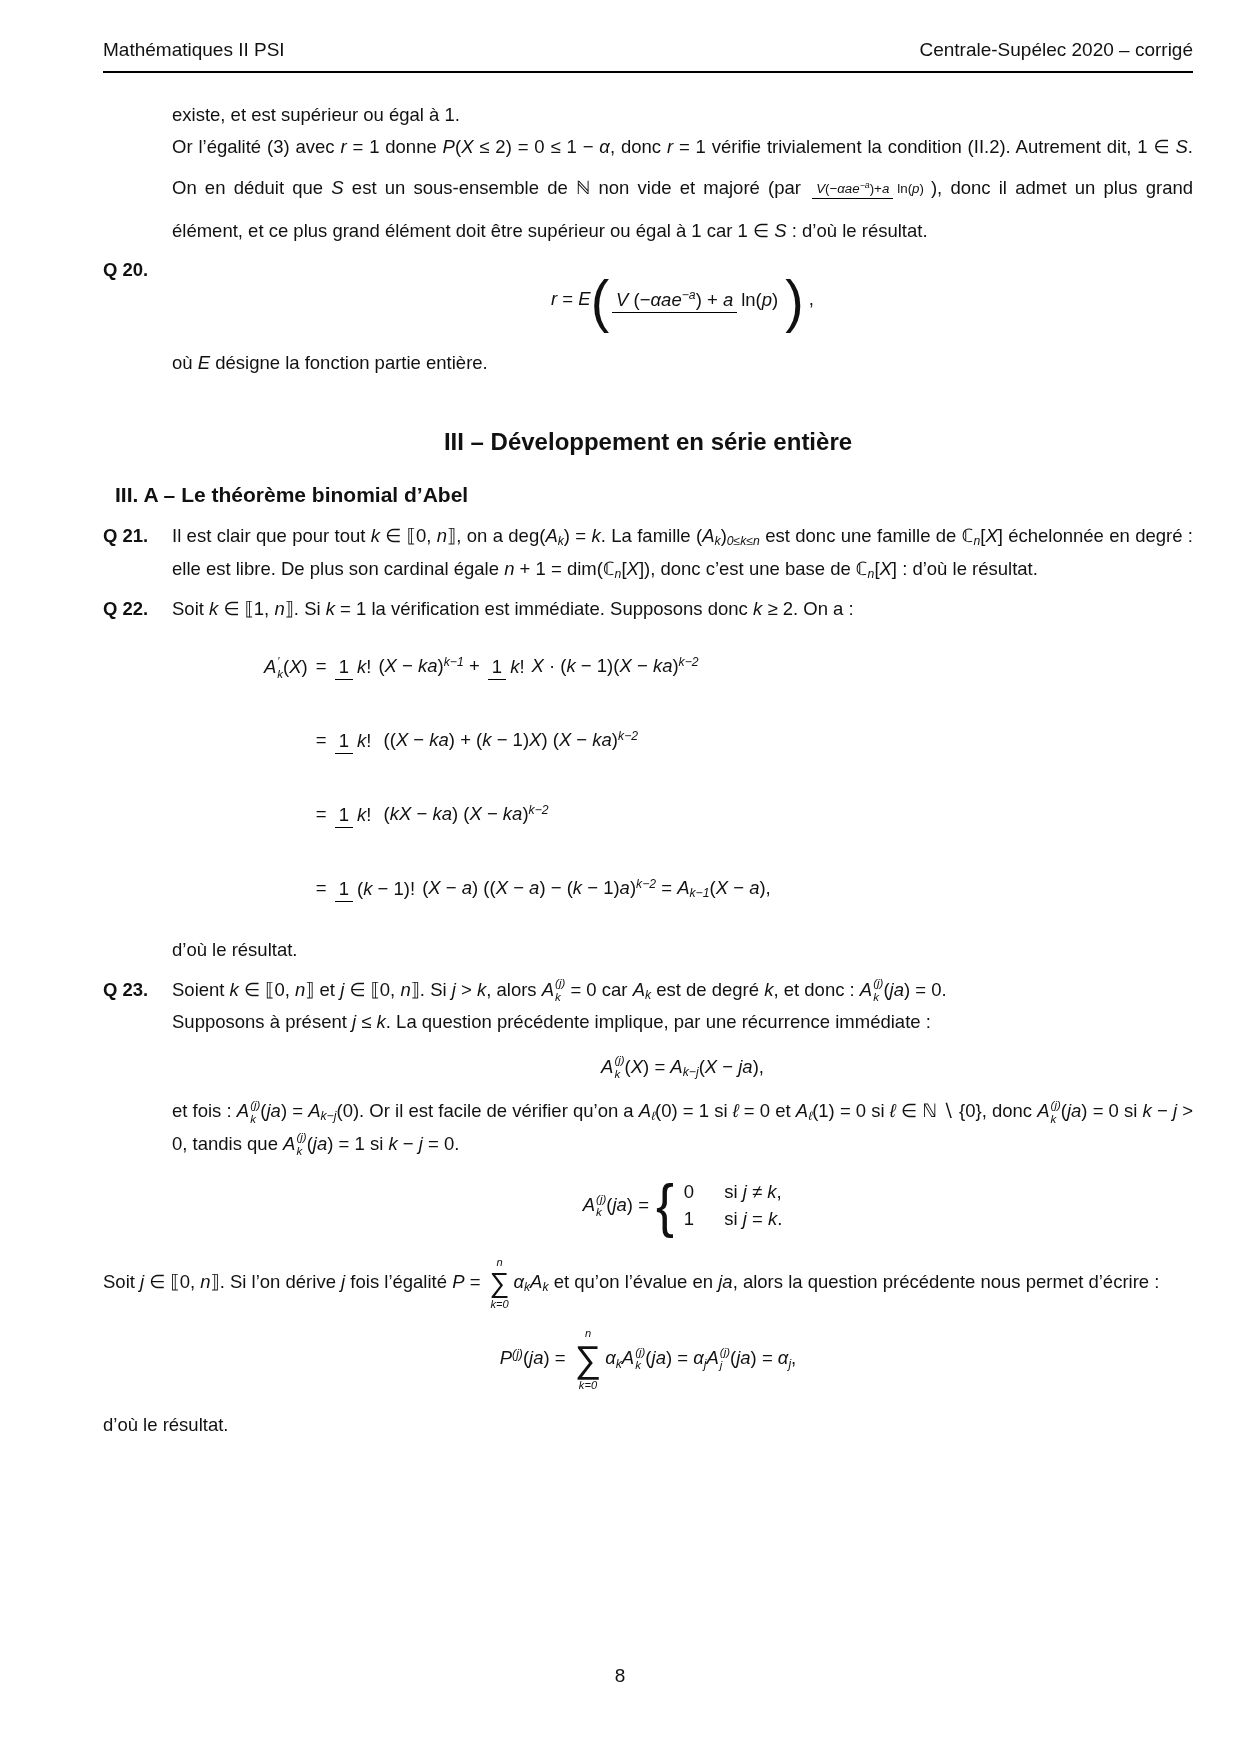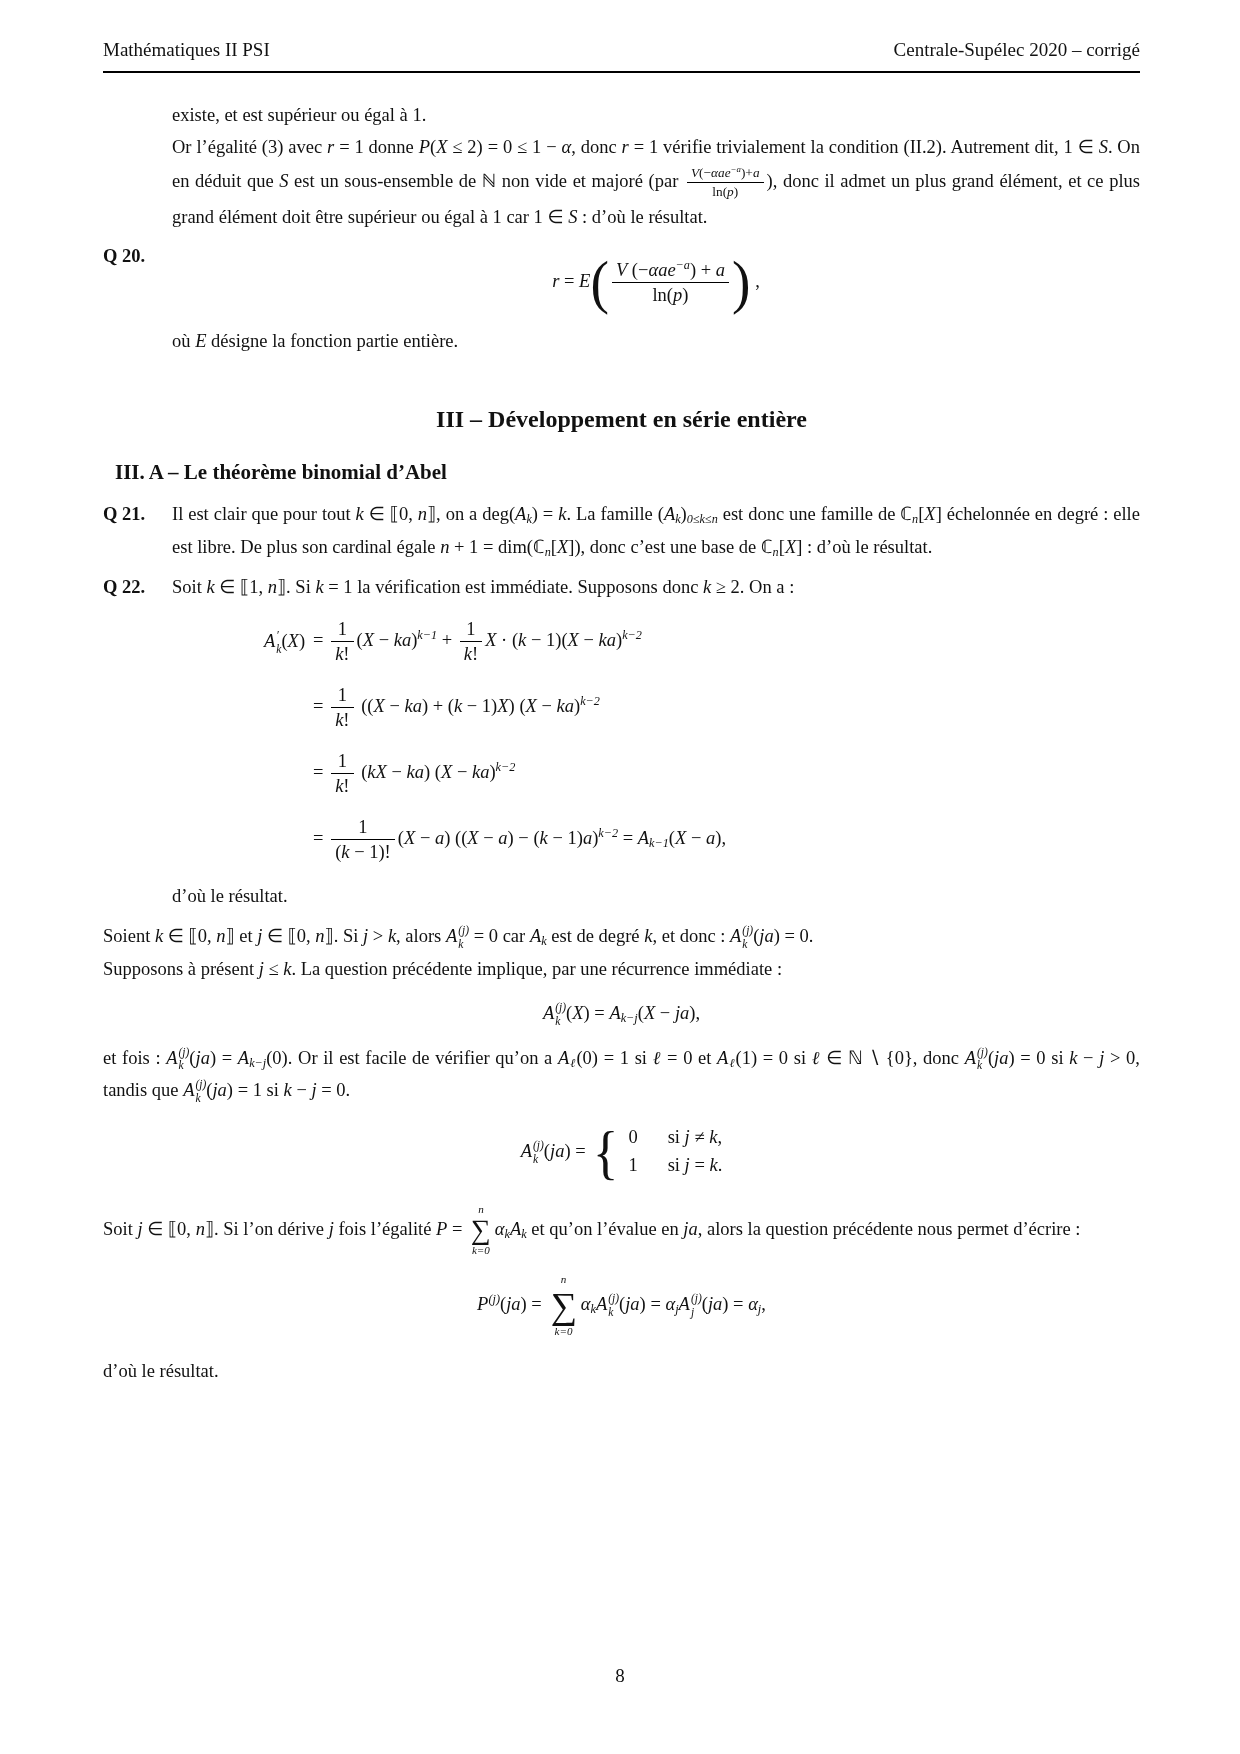--- a/index.html
+++ b/index.html
@@ -1,40 +1,40 @@
 <!DOCTYPE html>
 <html><head>
 <meta charset="utf-8">
 <style>
   html,body{margin:0;padding:0;background:#e8e8e8;}
   .page{
     width:1240px;height:1754px;background:#ffffff;color:#111;
-    font-family:Liberation Serif, serif;
+    font-family:Liberation Sans, sans-serif;
     font-size:18.5px;line-height:1.76;
-    box-sizing:border-box;padding:38px 100px 0 103px;
+    box-sizing:border-box;padding:38px 47px 0 103px;
     position:relative;overflow:hidden;margin:0 auto;
   }
   
   .hdr{display:flex;justify-content:space-between;font-size:19px;line-height:1.25;}
   .rule{border-bottom:2px solid #000;margin-top:9px;}
   main{margin-top:26px;}
   p{margin:0;}
   .just{text-align:justify;}
   .indented{margin-left:69px;}
   
   .q{display:flex;margin-top:7px;}
   .qlabel{flex:0 0 69px;font-weight:bold;}
   .qbody{flex:1;min-width:0;}
   
   .m{font-style:italic;}
   .r{font-style:normal;}
   .sup{font-size:0.66em;vertical-align:0.55em;font-style:italic;}
   .sub{font-size:0.66em;vertical-align:-0.25em;font-style:italic;}
-  .frac{display:inline-flex;flex-direction:column;align-items:stretch;text-align:center;
-        vertical-align:middle;line-height:1.3;margin:0 3px;}
+  .frac{display:inline-flex;flex-direction:row;align-items:stretch;text-align:center;
+        vertical-align:middle;line-height:1.3;margin:16px 3px;}
   .frac .fn{border-bottom:1.3px solid #000;padding:0 4px;display:block;}
   .frac .fd{padding:0 4px;display:block;}
   .frac.small{font-size:0.72em;line-height:1.35;}
   .ss{display:inline-flex;flex-direction:column;align-items:flex-start;vertical-align:middle;
       font-size:0.62em;line-height:1.2;font-style:italic;margin-left:1px;}
   .sum{display:inline-flex;flex-direction:column;align-items:center;vertical-align:middle;
        line-height:1;margin:0 4px;}
   .sum .up,.sum .dn{font-size:0.6em;font-style:italic;}
   .sum .up{margin-bottom:2px;}
   .sum .dn{margin-top:2px;}
@@ -132,20 +132,21 @@
           <span class="rhs"><span class="r">= </span><span class="frac">
                 <span class="fn"><span class="r">1</span></span>
                 <span class="fd"><span class="r">(</span><span class="m">k</span><span class="r"> − 1)!</span></span>
               </span><span class="r">(</span><span class="m">X</span><span class="r"> − </span><span class="m">a</span><span class="r">) ((</span><span class="m">X</span><span class="r"> − </span><span class="m">a</span><span class="r">) − (</span><span class="m">k</span><span class="r"> − 1)</span><span class="m">a</span><span class="r">)</span><span class="sup">k−2</span><span class="r"> = </span><span class="m">A</span><span class="sub">k−1</span><span class="r">(</span><span class="m">X</span><span class="r"> − </span><span class="m">a</span><span class="r">),</span></span>
         </div>
         <p><span class="r">d’où le résultat.</span></p>
       </div>
     </div>
 
     <div class="q">
+      <div class="qlabel">Q 23.</div>
       <div class="qbody">
         <p class="just"><span class="r">Soient </span><span class="m">k</span><span class="r"> ∈ ⟦0, </span><span class="m">n</span><span class="r">⟧ et </span><span class="m">j</span><span class="r"> ∈ ⟦0, </span><span class="m">n</span><span class="r">⟧. Si </span><span class="m">j</span><span class="r"> &gt; </span><span class="m">k</span><span class="r">, alors </span><span class="m">A</span><span class="ss">
               <span class="up">(j)</span>
               <span class="dn">k</span>
             </span><span class="r"> = 0 car </span><span class="m">A</span><span class="sub">k</span><span class="r"> est de degré </span><span class="m">k</span><span class="r">, et donc : </span><span class="m">A</span><span class="ss">
               <span class="up">(j)</span>
               <span class="dn">k</span>
             </span><span class="r">(</span><span class="m">ja</span><span class="r">) = 0.</span></p>
         <p class="just"><span class="r">Supposons à présent </span><span class="m">j</span><span class="r"> ≤ </span><span class="m">k</span><span class="r">. La question précédente implique, par une récurrence immédiate :</span></p>
         <div class="display">

